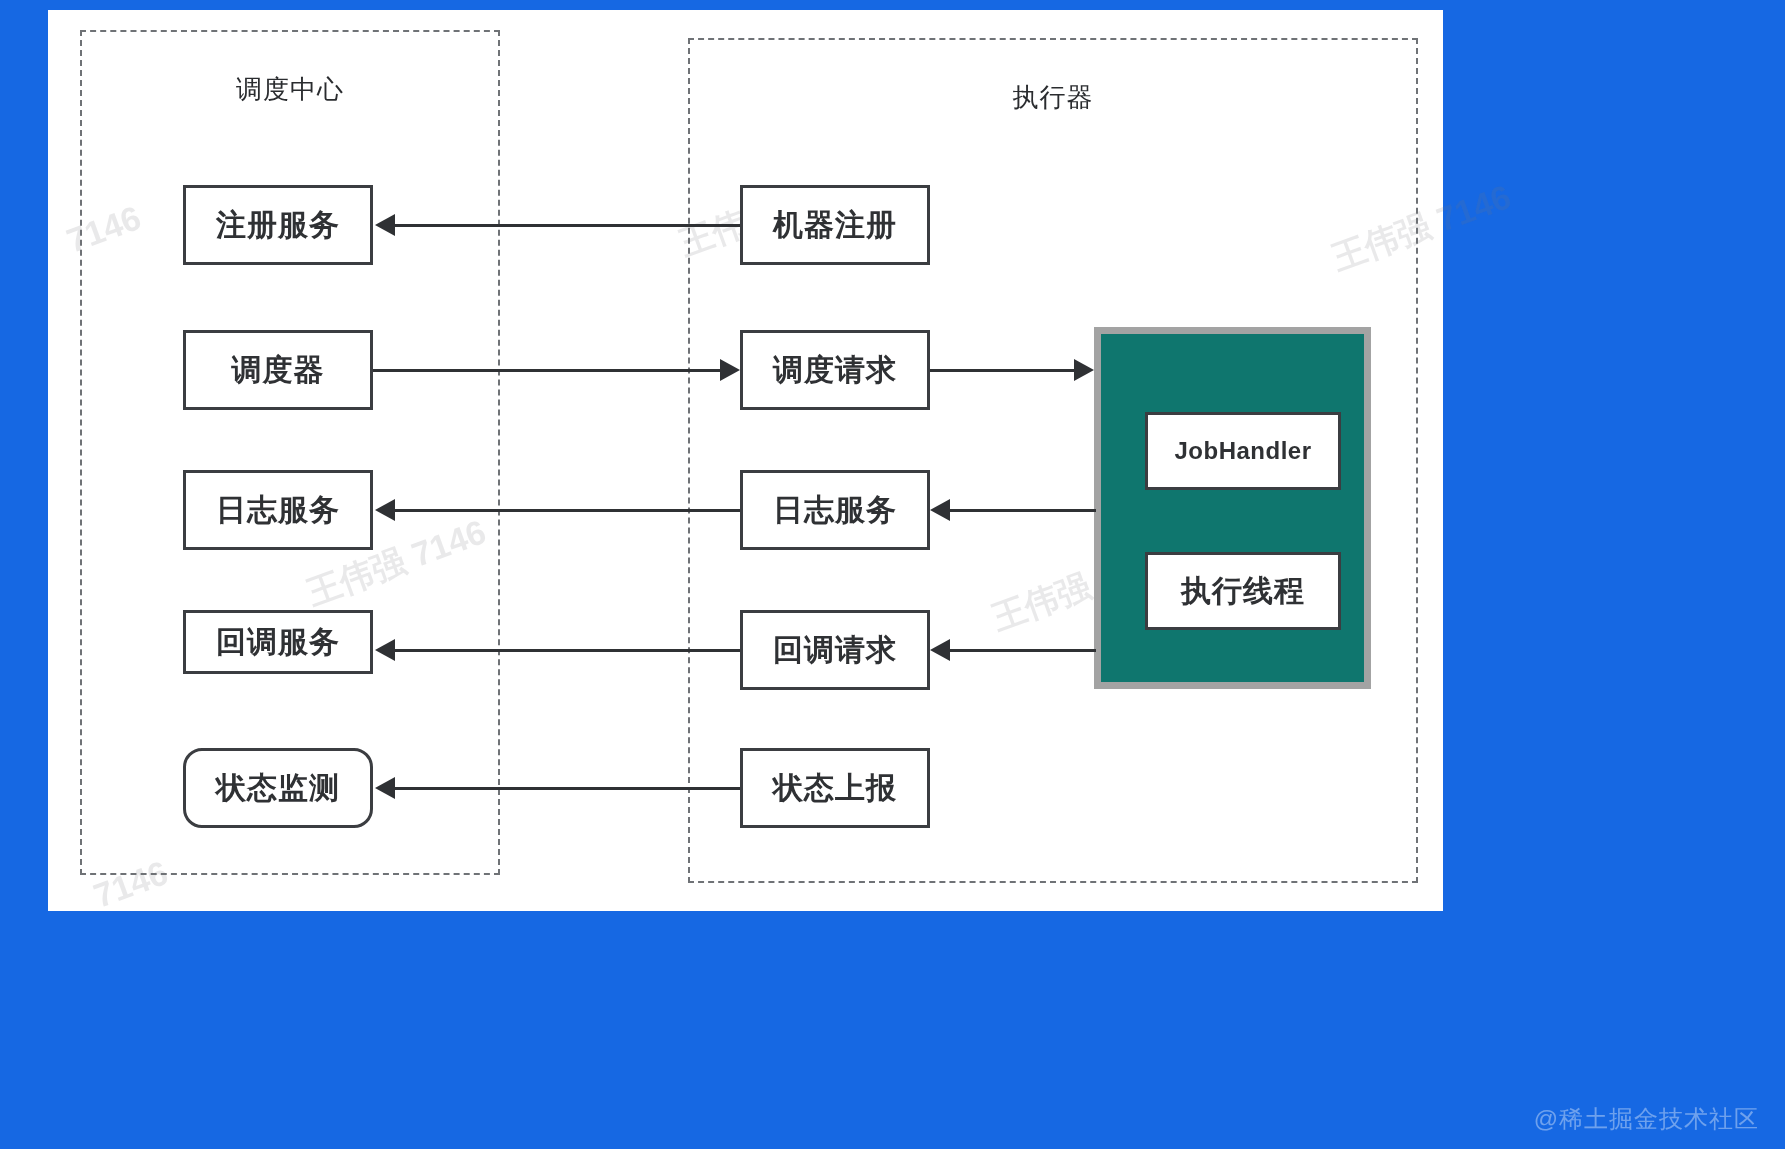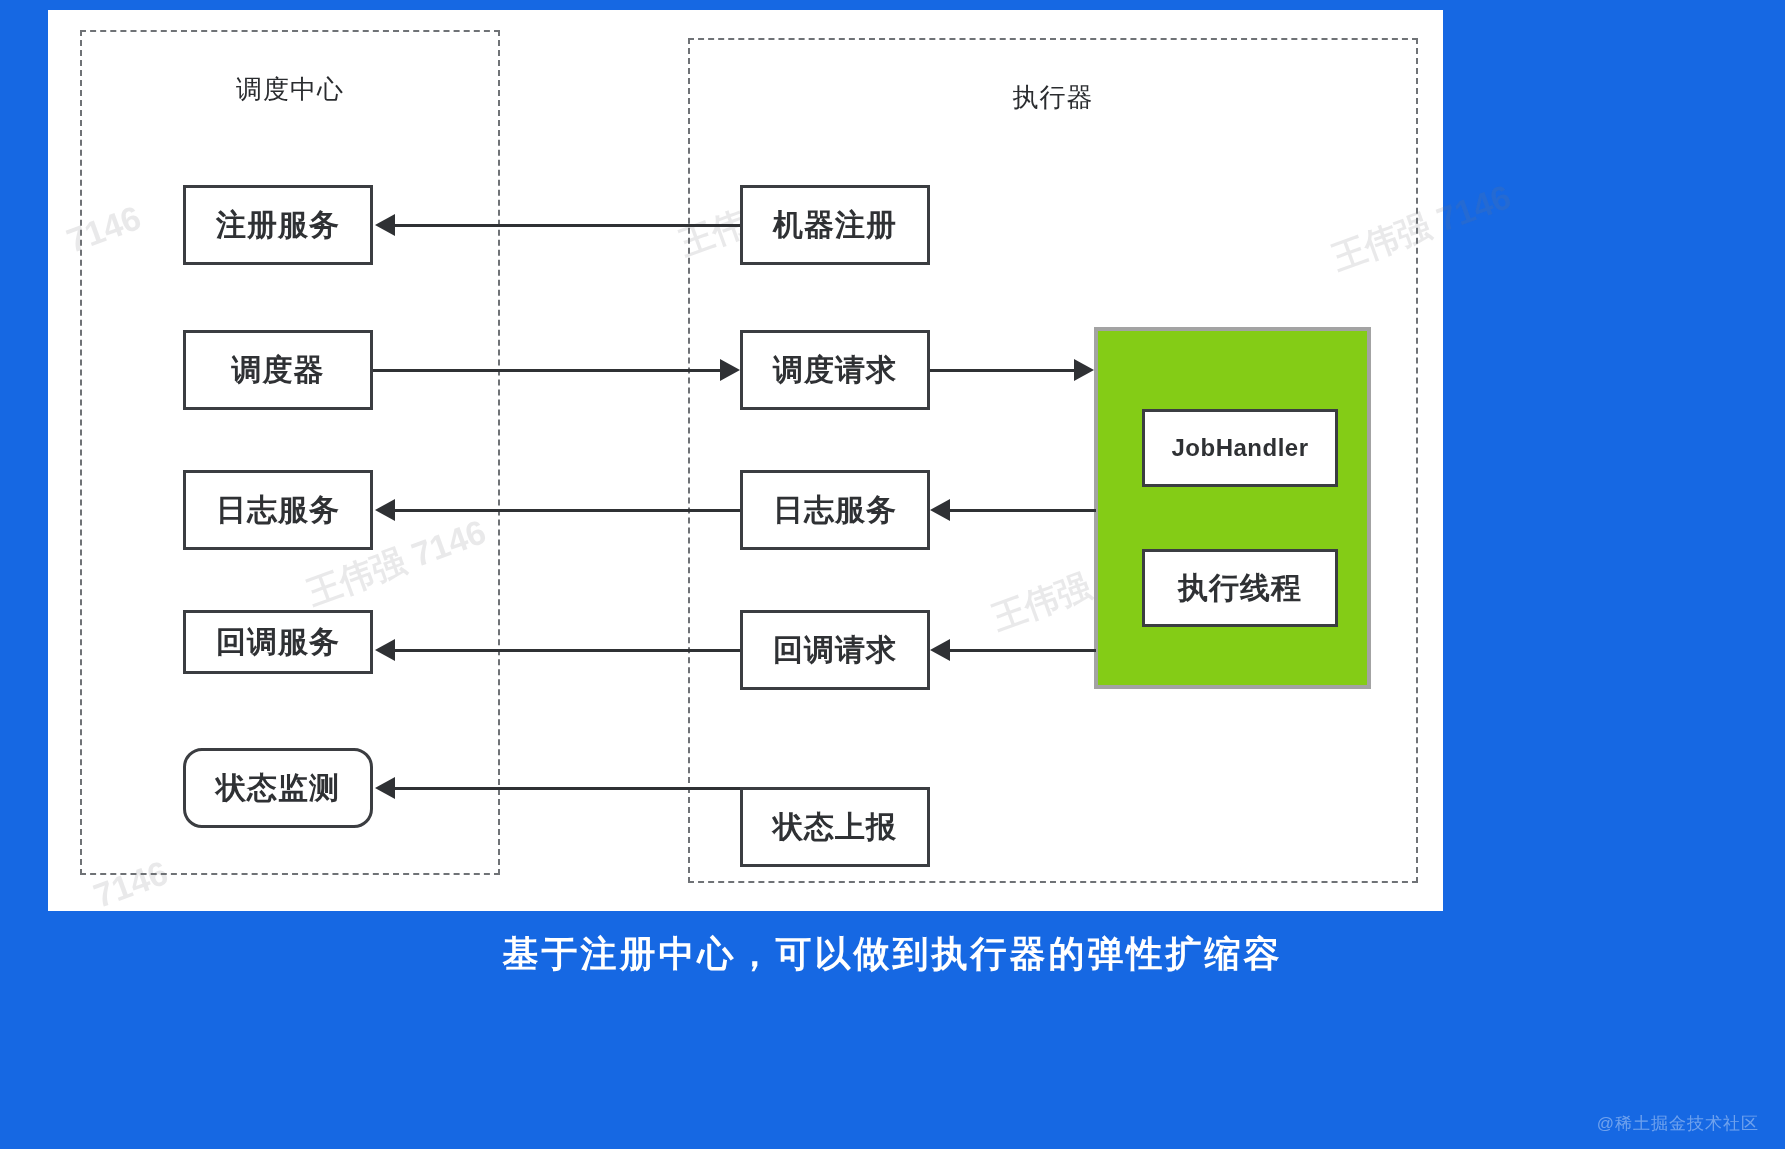--- a/index.html
+++ b/index.html
@@ -49,22 +49,22 @@
     font-size: 30px;
     font-weight: 700;
     color: #2f3134;
     letter-spacing: 1px;
   }
   .node.mono { font-family: "Liberation Sans", "DejaVu Sans", sans-serif; font-weight: 600; letter-spacing: 0.5px; }
 
   
   .exec-container {
     position: absolute;
-    border: 4px solid #a3a3a3;
-    background: #84cc16;
+    border: 7px solid #a3a3a3;
+    background: #0f766e;
   }
 
   
   .line {
     position: absolute;
     height: 3px;
     background: #2f3134;
   }
   .arrow-left, .arrow-right {
     position: absolute;
@@ -95,21 +95,21 @@
     text-align: center;
     color: #ffffff;
     font-size: 36px;
     font-weight: 700;
     letter-spacing: 3px;
   }
   .credit {
     position: absolute;
     right: 26px; bottom: 14px;
     color: rgba(255,255,255,0.38);
-    font-size: 17px;
+    font-size: 24px;
     letter-spacing: 1px;
     margin-top: 28px;
   }
 </style>
 </head>
 <body>
 
 <div id="root">
 
   <div class="canvas">
@@ -154,22 +154,21 @@
     <div class="arrow-left" style="left:882px; top:489px;"></div>
 
     <div class="node" style="left:135px; top:600px; width:190px; height:64px;">回调服务</div>
     <div class="node" style="left:692px; top:600px; width:190px; height:80px;">回调请求</div>
     <div class="line" style="left:345px; top:639px; width:347px;"></div>
     <div class="arrow-left" style="left:327px; top:629px;"></div>
     <div class="line" style="left:900px; top:639px; width:148px;"></div>
     <div class="arrow-left" style="left:882px; top:629px;"></div>
 
     <div class="node" style="left:135px; top:738px; width:190px; height:80px;border-radius:19px;">状态监测</div>
-    <div class="node" style="left:692px; top:777px; width:190px; height:80px;">状态上报</div>
+    <div class="node" style="left:692px; top:738px; width:190px; height:80px;">状态上报</div>
     <div class="line" style="left:345px; top:777px; width:347px;"></div>
     <div class="arrow-left" style="left:327px; top:767px;"></div>
 
   </div>
 
-  <div class="caption">基于注册中心，可以做到执行器的弹性扩缩容</div>
   <div class="credit">@稀土掘金技术社区</div>
 
 </div>
 
 </body></html>

